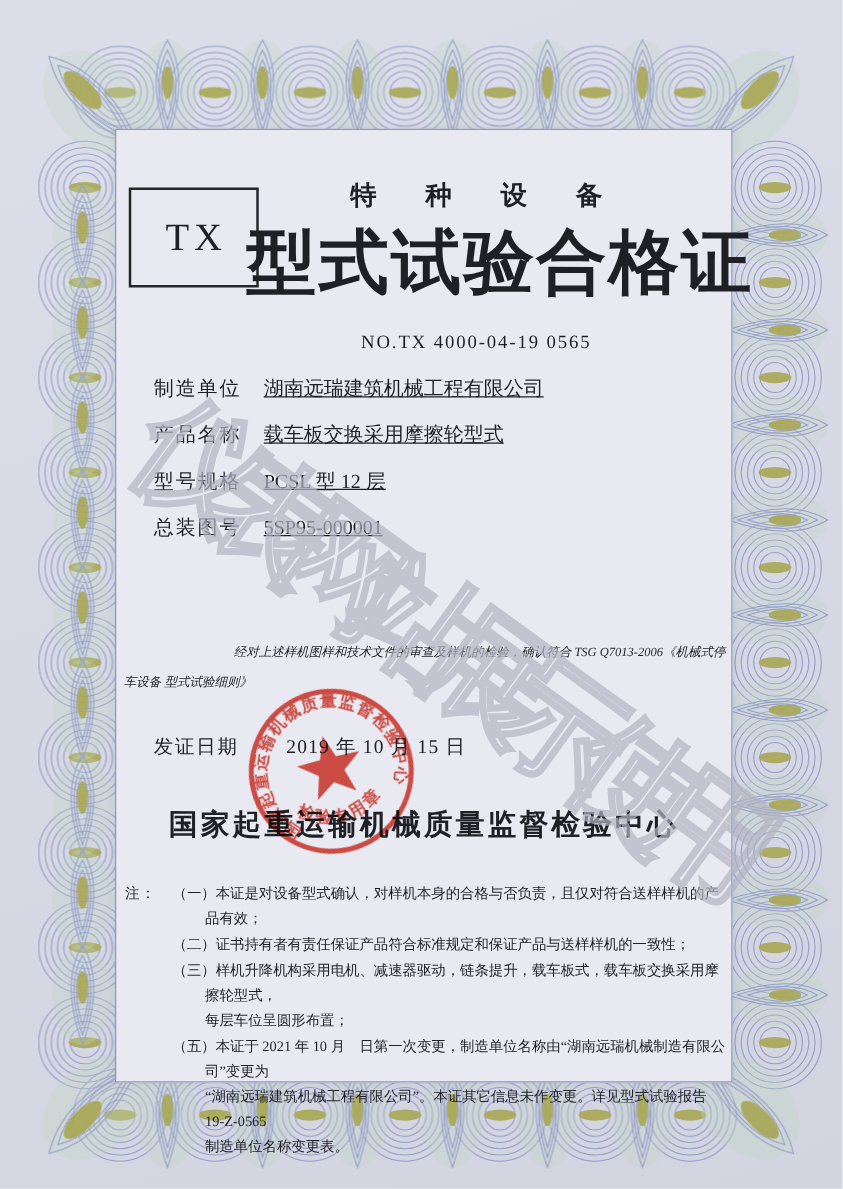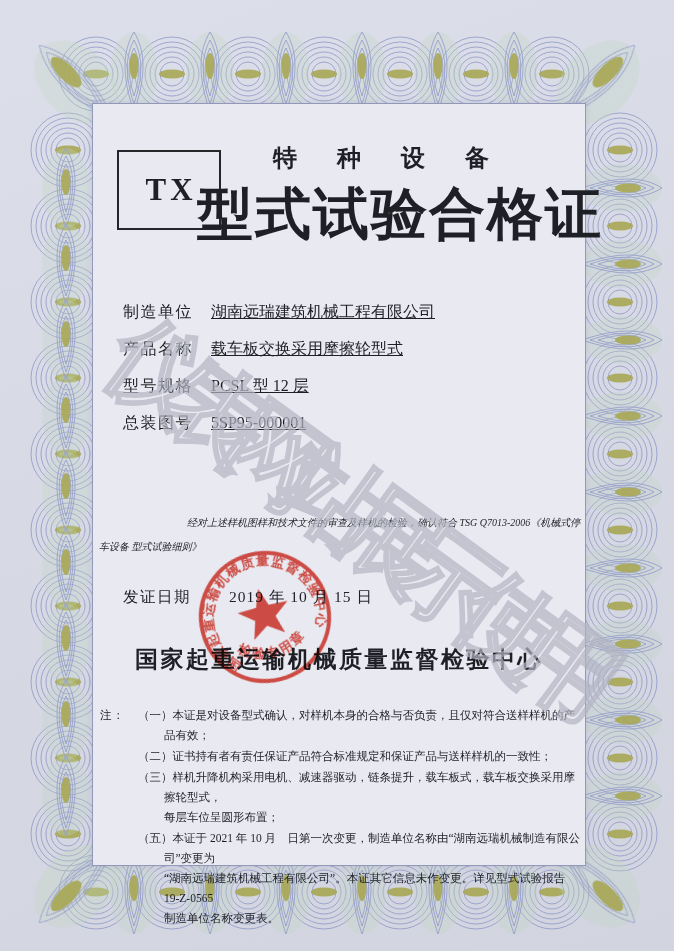--- a/index.html
+++ b/index.html
@@ -11,27 +11,27 @@
   }
   .border-art { position:absolute; left:0; top:0; width:674px; height:951px; }
   .olive { fill:#a1a03e; stroke:none; opacity:.92; }
 
   .inner {
     position:absolute; left:92px; top:103px; width:494px; height:763px;
     background:#e9eaf1; border:1px solid #9299b8; box-sizing:border-box;
     box-shadow:0 0 6px rgba(120,128,165,.25);
   }
   .tx-box {
-    position:absolute; left:24px; top:46px; width:100px; height:76px;
+    position:absolute; left:10px; top:46px; width:100px; height:76px;
     border:2px solid #26262a; display:flex; align-items:center; justify-content:center;
-    font-size:31px; font-weight:bold; letter-spacing:4px; text-indent:4px;
+    font-size:31px; font-weight:normal; letter-spacing:4px; text-indent:4px;
     background:transparent;
   }
   .header { position:absolute; left:104px; top:38px; width:368px; text-align:center; }
-  .title-small { font-size:24px; font-weight:600; letter-spacing:17px; text-indent:17px; white-space:nowrap; }
+  .title-small { font-size:21px; font-weight:600; letter-spacing:17px; text-indent:17px; white-space:nowrap; }
   .title-large { font-size:56px; font-weight:700; letter-spacing:2px; margin-top:3px; white-space:nowrap; }
   .cert-no { font-size:15px; letter-spacing:1.5px; margin-top:17px; }
 
   .fields { position:absolute; left:30px; top:196px; width:460px; }
   .frow { display:flex; margin-bottom:14px; font-size:16px; line-height:23px; }
   .flabel { flex:none; width:70px; letter-spacing:1.5px; }
   .fvalue { margin-left:18px; white-space:nowrap;text-decoration:underline; }
 
   .statement {
     position:absolute; left:6px; top:407px; width:483px;
@@ -171,20 +171,21 @@
 
   <div class="inner">
 
     <div class="tx-box">
       <span>TX</span>
     </div>
 
     <div class="header">
       <div class="title-small">特 种 设 备</div>
       <div class="title-large">型式试验合格证</div>
+      <div class="cert-no">NO.TX 4000-04-19 0565</div>
     </div>
 
     <div class="fields">
       <div class="frow">
         <span class="flabel">制造单位</span>
         <span class="fvalue">湖南远瑞建筑机械工程有限公司</span>
       </div>
       <div class="frow">
         <span class="flabel">产品名称</span>
         <span class="fvalue">载车板交换采用摩擦轮型式</span>

